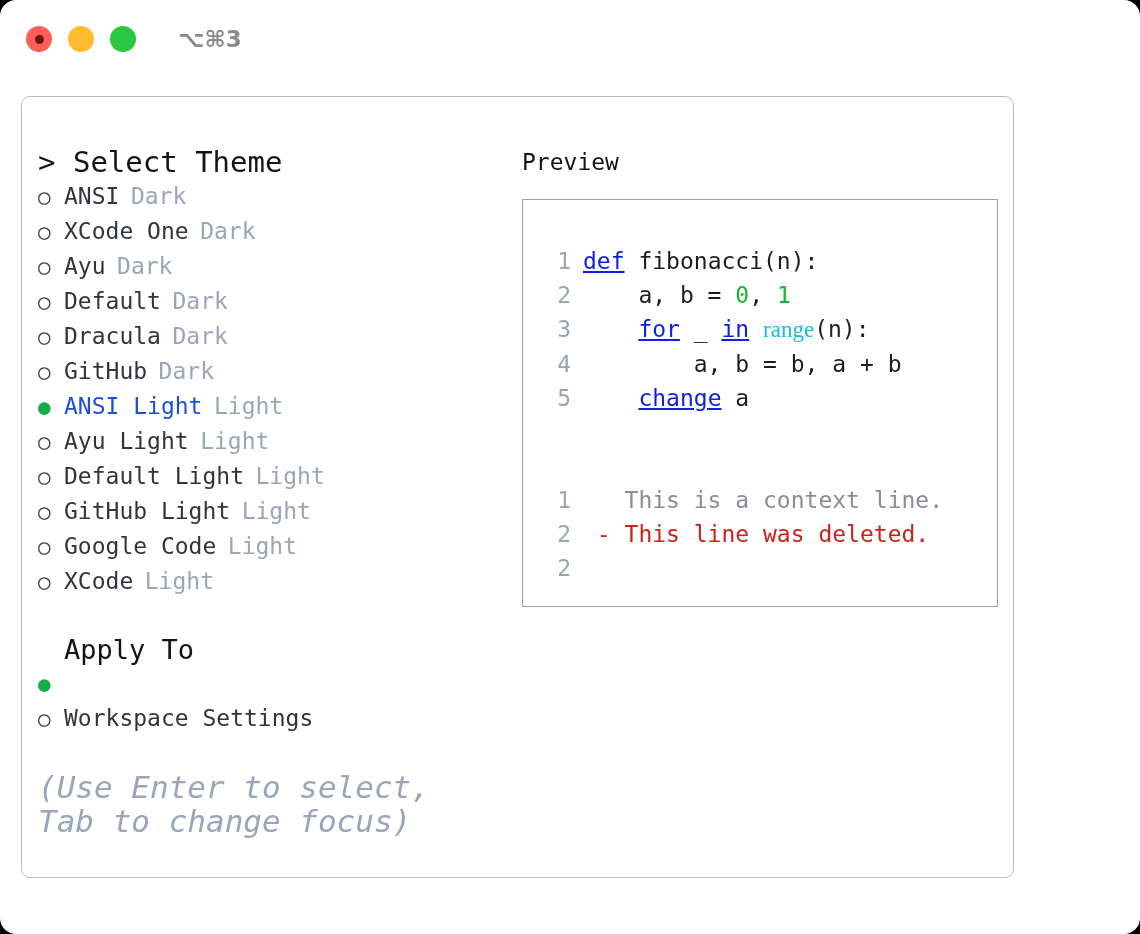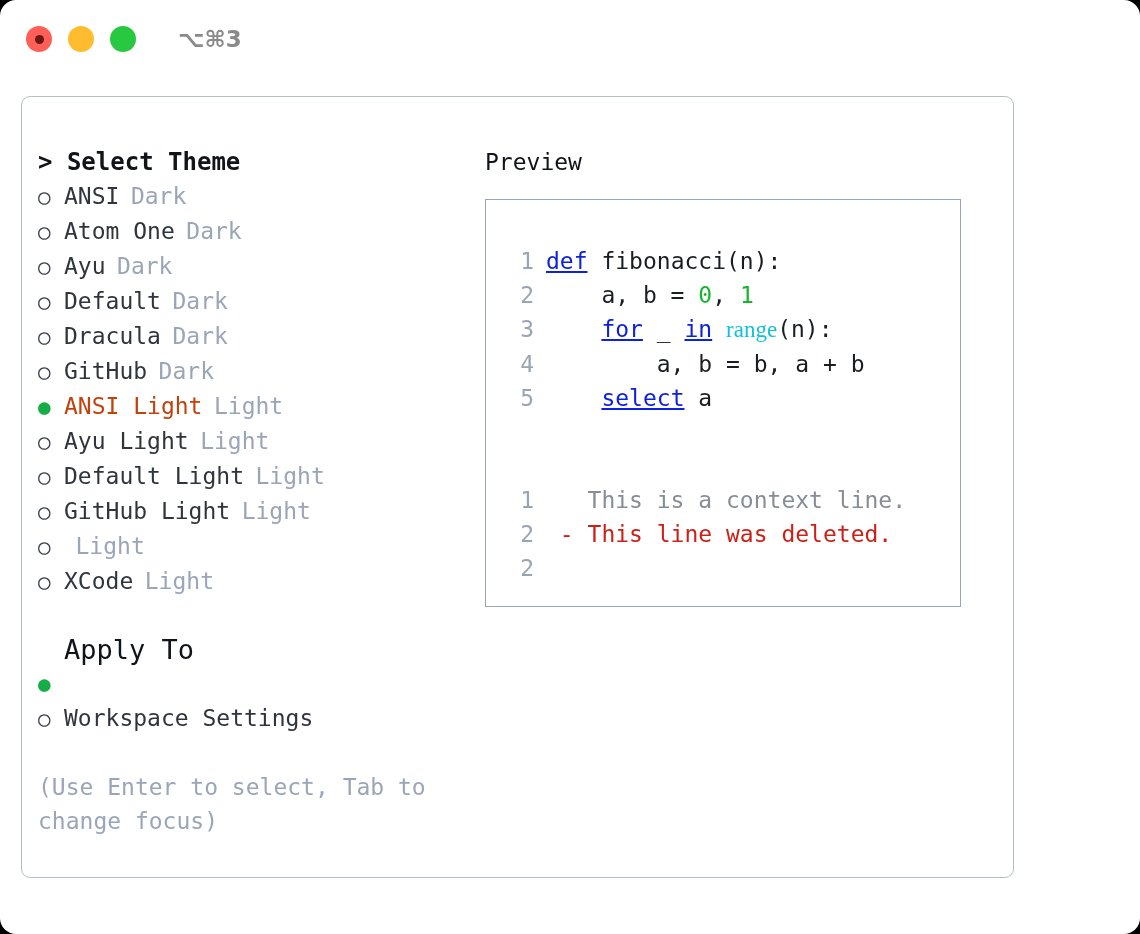--- a/index.html
+++ b/index.html
@@ -85,22 +85,22 @@
   }
 
   
   .left-col {
     position: absolute;
     left: 16px;
     top: 48px;
     width: 450px;
   }
   .heading {
-    font-size: 24px;
-    font-weight: bold;
+    font-size: 29px;
+    font-weight: normal;
     color: #111418;
     line-height: 34px;
     white-space: pre;
   }
   .opt-row {
     display: flex;
     align-items: baseline;
     line-height: 34px;
     font-size: 23px;
     white-space: pre;
@@ -112,49 +112,50 @@
     font-size: 21px;
   }
   .bullet.sel {
     color: #16ad47;
     font-size: 21px;
   }
   .opt-name {
     color: #2f343d;
   }
   .opt-row.selected .opt-name {
-    color: #c2410c;
+    color: #1d4ed8;
   }
   .opt-tag {
     color: #9aa5b8;
     padding-left: 11.5px;
   }
 
   .spacer-sm { height: 34px; }
 
   .apply-head {
     font-size: 27px;
     color: #111418;
     line-height: 34px;
     padding-left: 26px;
     white-space: pre;
   }
 
   .hint {
     color: #9aa5b8;
-    font-size: 23px;
+    font-size: 31px;
     line-height: 34px;
     width: 410px;
     white-space: pre-wrap;
+    font-style: italic;
   }
 
   
   .right-col {
     position: absolute;
-    left: 463px;
+    left: 500px;
     top: 48px;
     width: 490px;
   }
   .preview-title {
     font-size: 23px;
     color: #111418;
     line-height: 34px;
     white-space: pre;
   }
   .code-box {
@@ -212,21 +213,21 @@
         <div class="heading">&gt; Select Theme</div>
 
         <div>
           <div class="opt-row">
             <span class="bullet">○</span>
             <span class="opt-name">ANSI</span>
             <span class="opt-tag">Dark</span>
           </div>
           <div class="opt-row">
             <span class="bullet">○</span>
-            <span class="opt-name">Atom One</span>
+            <span class="opt-name">XCode One</span>
             <span class="opt-tag">Dark</span>
           </div>
           <div class="opt-row">
             <span class="bullet">○</span>
             <span class="opt-name">Ayu</span>
             <span class="opt-tag">Dark</span>
           </div>
           <div class="opt-row">
             <span class="bullet">○</span>
             <span class="opt-name">Default</span>
@@ -257,20 +258,21 @@
             <span class="opt-name">Default Light</span>
             <span class="opt-tag">Light</span>
           </div>
           <div class="opt-row">
             <span class="bullet">○</span>
             <span class="opt-name">GitHub Light</span>
             <span class="opt-tag">Light</span>
           </div>
           <div class="opt-row">
             <span class="bullet">○</span>
+            <span class="opt-name">Google Code</span>
             <span class="opt-tag">Light</span>
           </div>
           <div class="opt-row">
             <span class="bullet">○</span>
             <span class="opt-name">XCode</span>
             <span class="opt-tag">Light</span>
           </div>
         </div>
 
         <div class="spacer-sm"></div>
@@ -311,21 +313,21 @@
             <span class="code-text"><span>    </span><span class="tok-kw">for</span><span> _ </span><span class="tok-kw">in</span><span> </span><span class="tok-fn">range</span><span>(n):</span></span>
           </div>
 
           <div class="code-line">
             <span class="ln">4</span>
             <span class="code-text"><span>        a, b = b, a + b</span></span>
           </div>
 
           <div class="code-line">
             <span class="ln">5</span>
-            <span class="code-text"><span>    </span><span class="tok-kw">select</span><span> a</span></span>
+            <span class="code-text"><span>    </span><span class="tok-kw">change</span><span> a</span></span>
           </div>
 
           <div class="blank-line"></div>
           <div class="blank-line"></div>
 
           <div class="code-line">
             <span class="ln">1</span>
             <span class="tok-ctx">   This is a context line.</span>
           </div>
           <div class="code-line">

